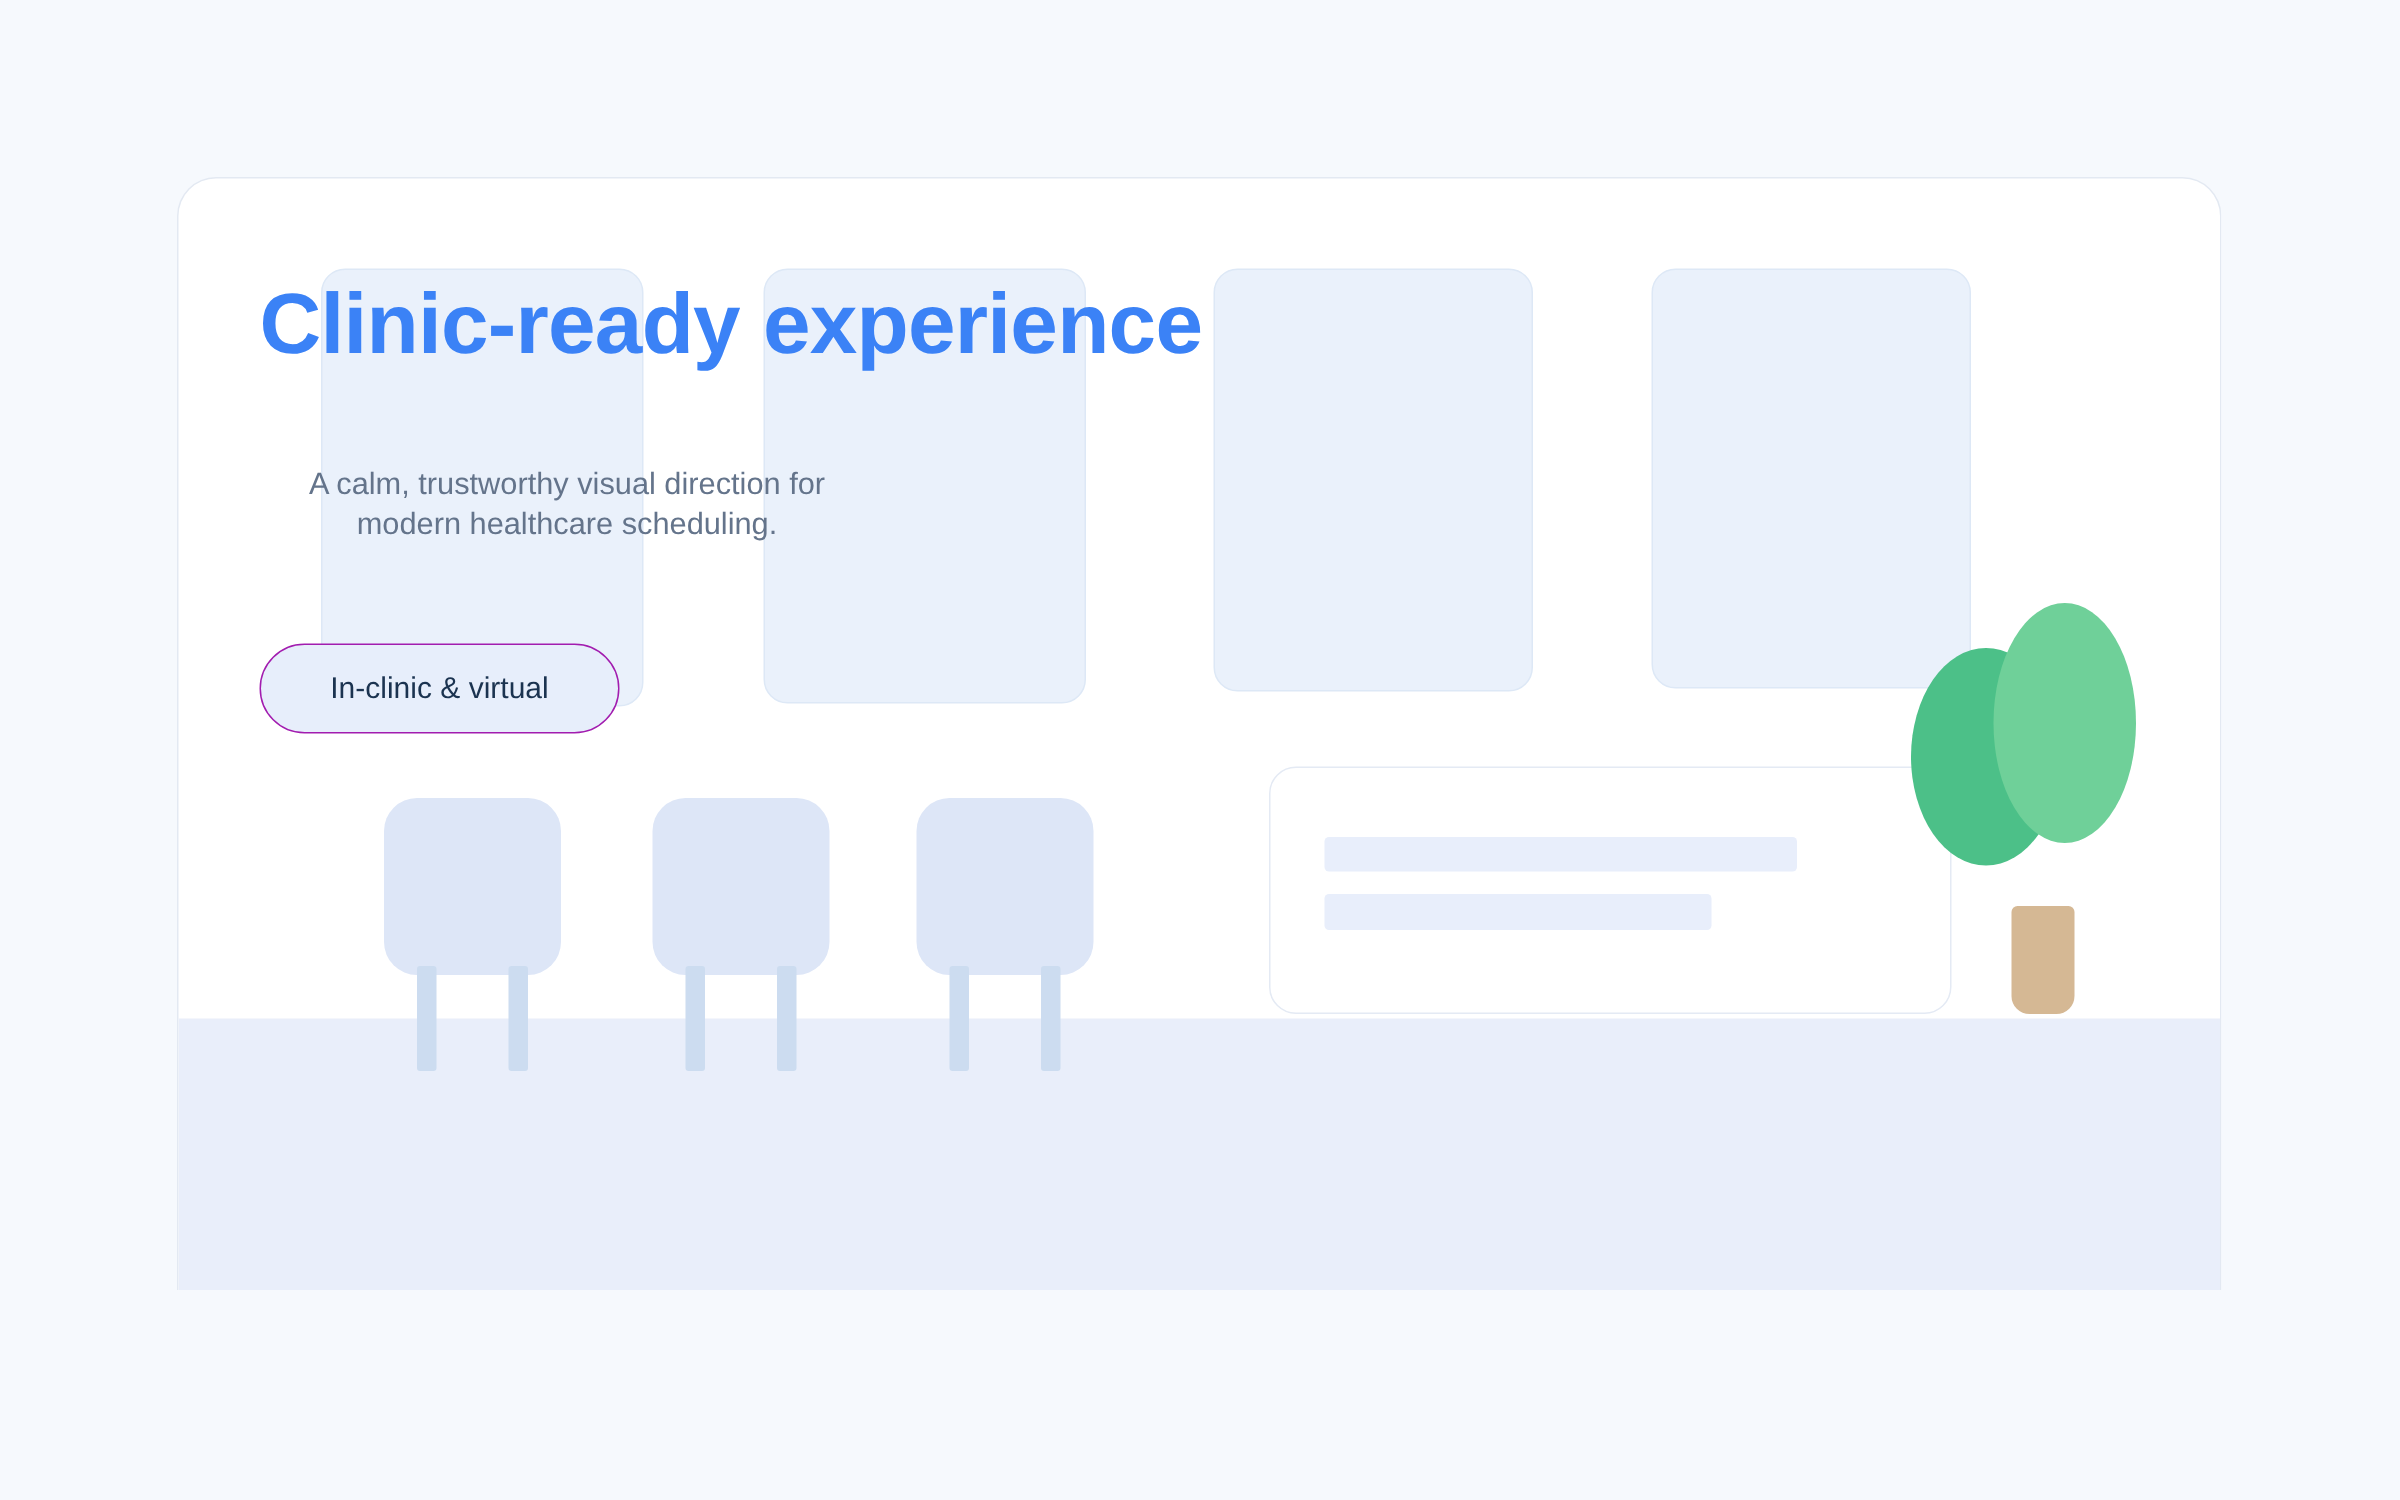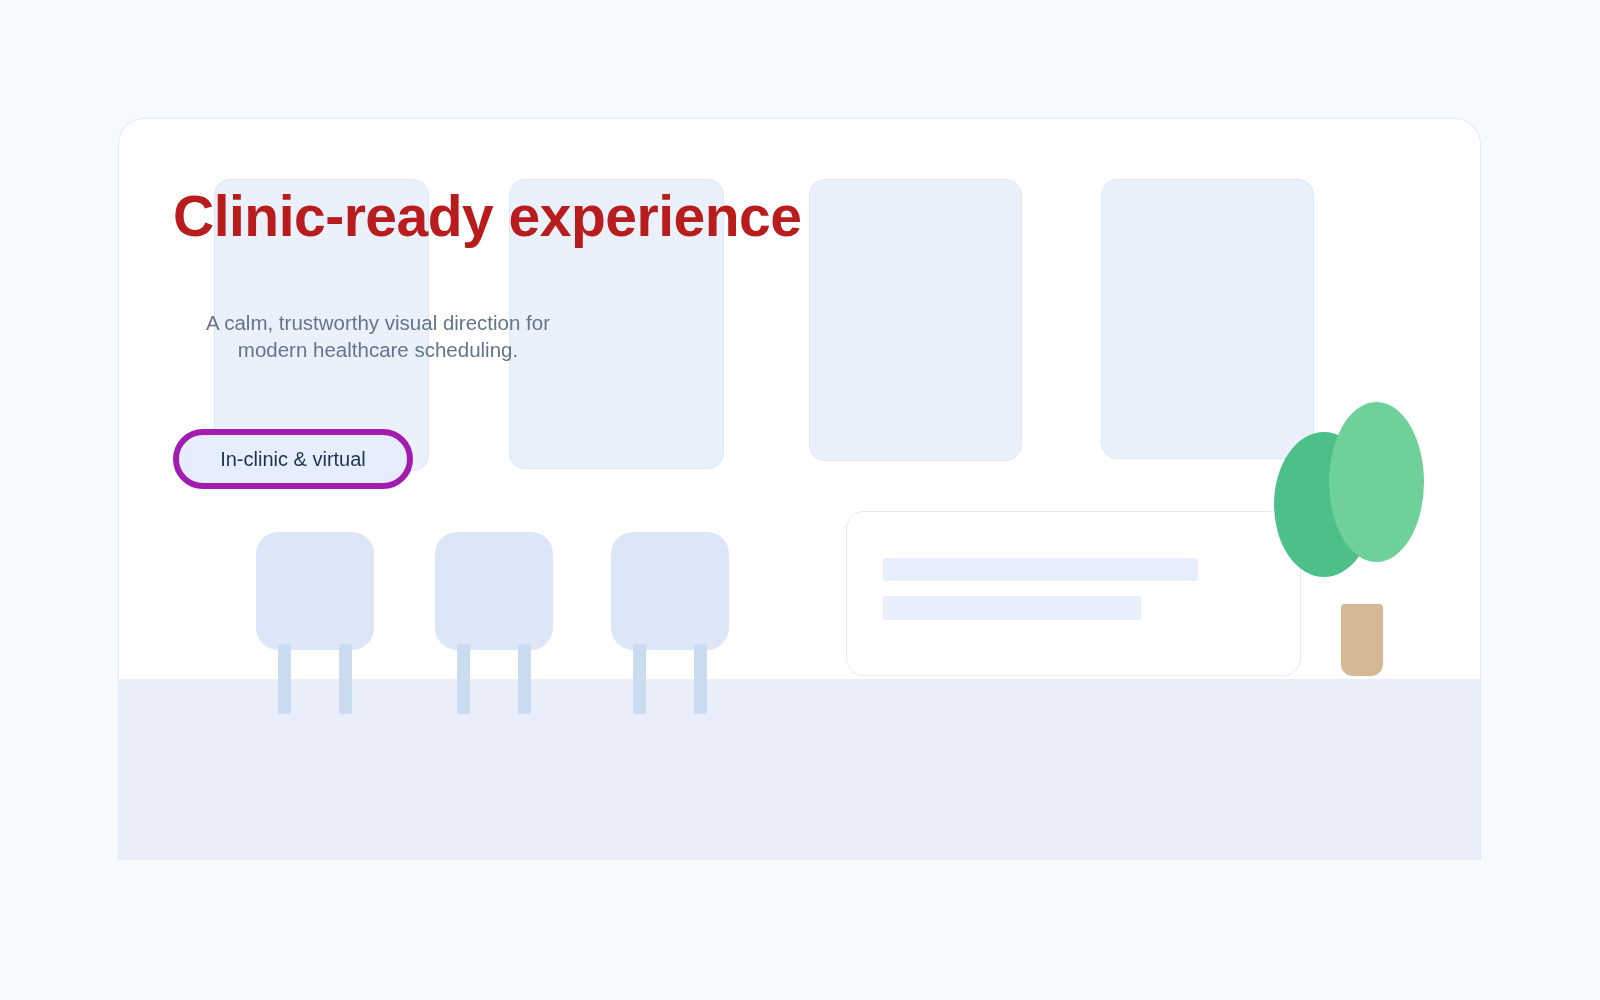--- a/index.html
+++ b/index.html
@@ -68,42 +68,42 @@
     left: 54px;
     top: 68px;
     width: 760px;
   }
   .headline {
     margin: 0;
     font-size: 57px;
     font-weight: bold;
     letter-spacing: -0.5px;
     line-height: 1.05;
-    color: #b91c1c;
+    color: #3b82f6;
     white-space: nowrap;
   }
   .subhead {
     margin: 0;
     padding-top: 62px;
     font-size: 20.5px;
     line-height: 27px;
     color: #64748b;
     max-width: 410px;
     text-align: center;
   }
 
   
   .chip {
     position: absolute;
     left: 54px;
     top: 310px;
     width: 240px;
     height: 60px;
     background: #e7eefb;
-    border: 6px solid #a21caf;
+    border: 1px solid #a21caf;
     border-radius: 30px;
     box-sizing: border-box;
     display: flex;
     align-items: center;
     justify-content: center;
     font-size: 20px;
     color: #1b3category;
     color: #1b3350;
   }
 

